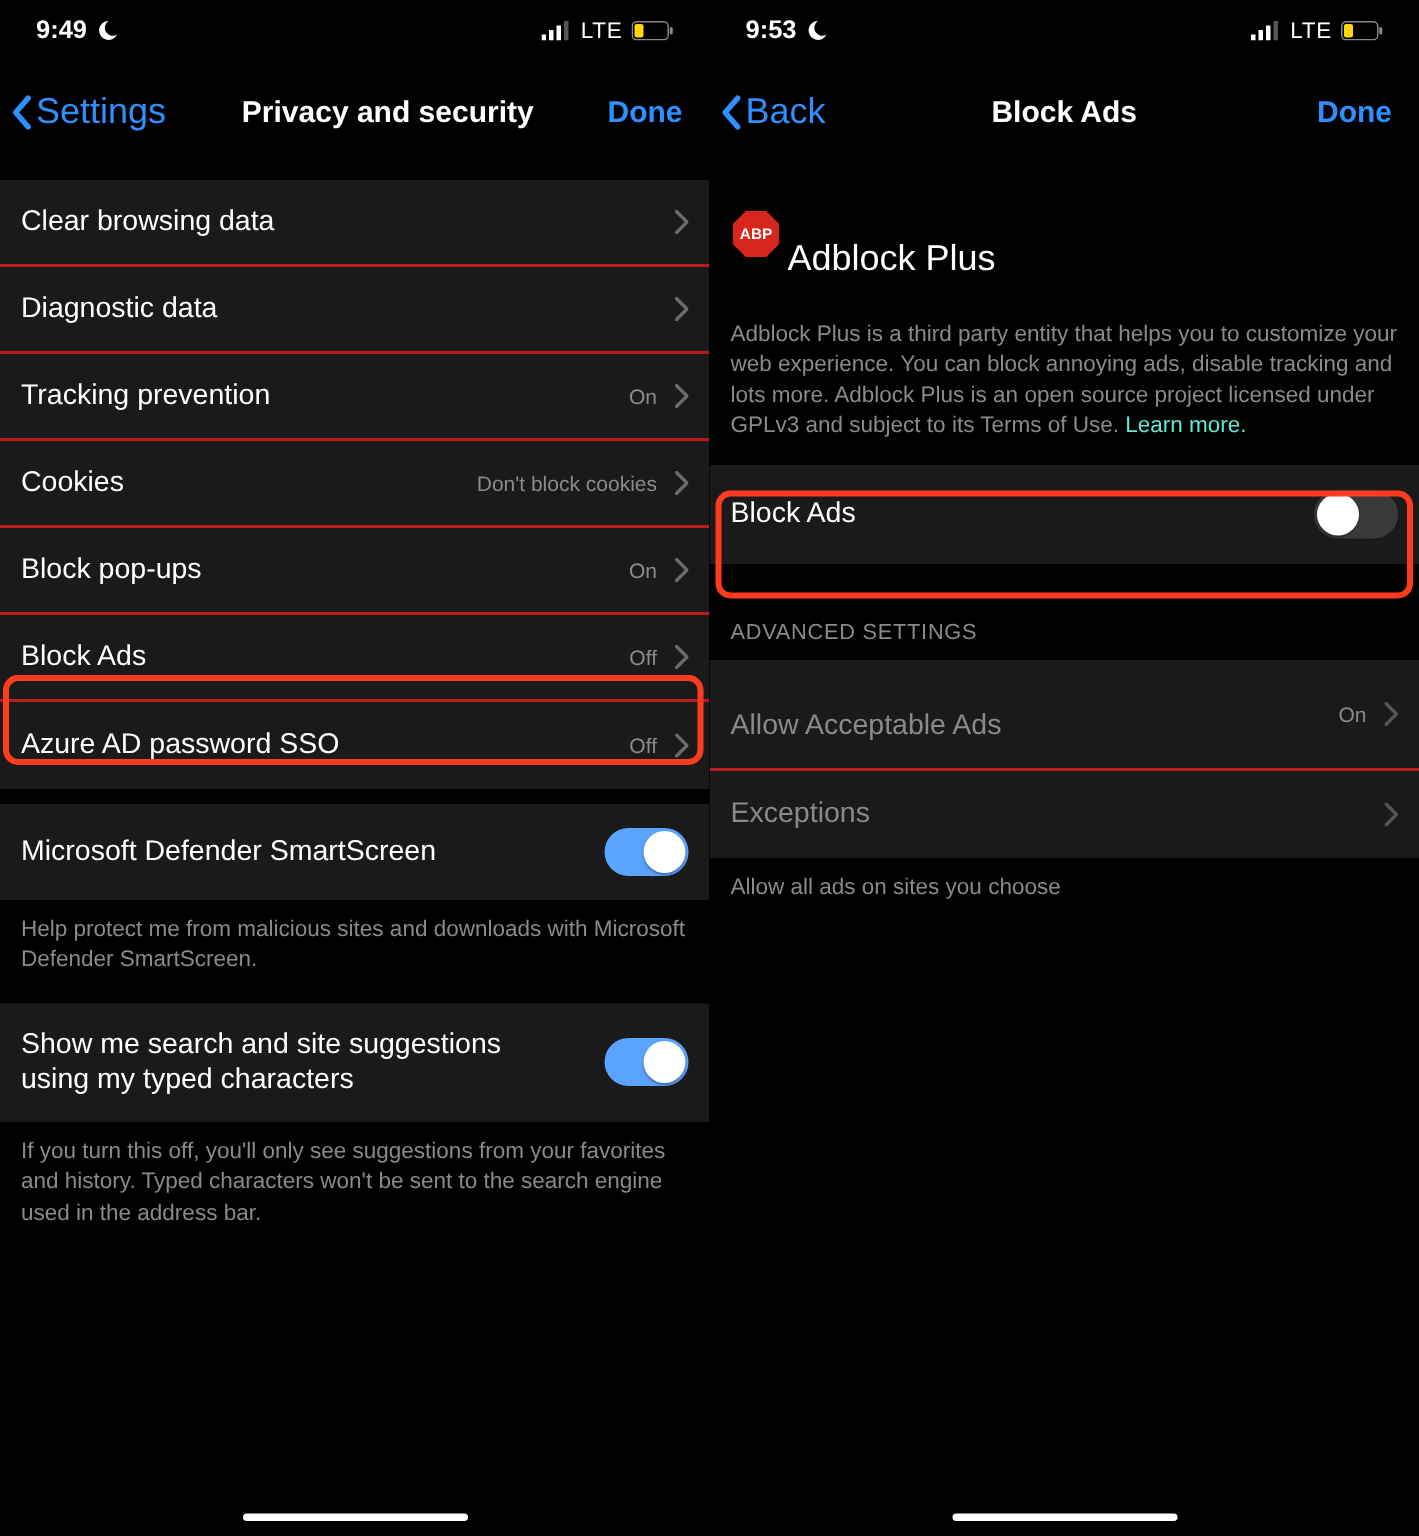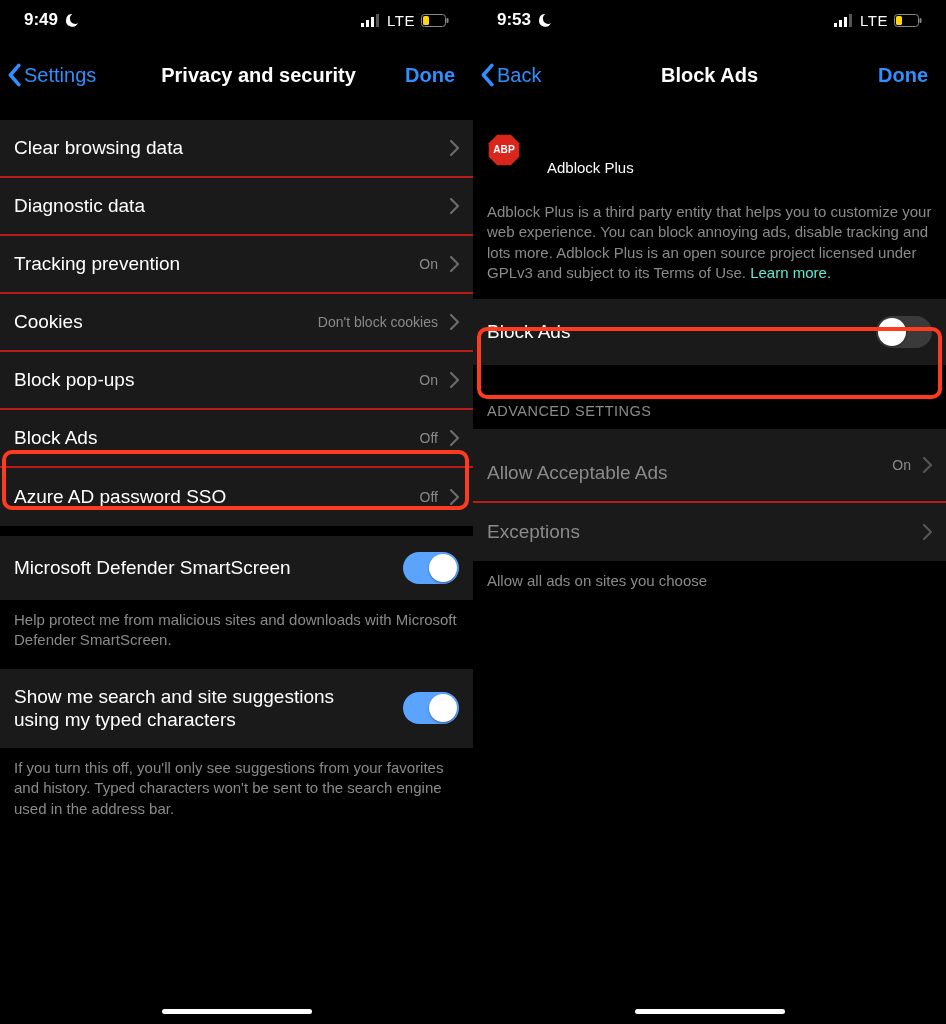--- a/index.html
+++ b/index.html
@@ -11,21 +11,21 @@
   .status-bar { height: 40px; display: flex; align-items: center; justify-content: space-between; padding: 0 24px; font-size: 17px; font-weight: 600; color: #fff; }
   .status-left { display: flex; align-items: center; gap: 6px; }
   .status-right { display: flex; align-items: center; gap: 6px; }
   .moon-icon svg { display: block; }
   .signal-icon, .battery-icon { display: flex; align-items: center; }
   .lte { font-size: 15px; font-weight: 500; letter-spacing: 0.5px; }
 
   
   .nav-shadow { height: 10px; }
   .nav-bar { height: 50px; display: flex; align-items: center; justify-content: space-between; padding: 0 10px 0 6px; background: #000; }
-  .nav-back { display: flex; align-items: center; color: #2f8fff; font-size: 20px; gap: 2px; }
+  .nav-back { display: flex; align-items: center; color: #2f8fff; font-size: 24px; gap: 2px; }
   .nav-back .chev { display:flex; align-items:center; }
   .nav-title { position: absolute; left: 0; right: 0; text-align: center; font-size: 20px; font-weight: 600; color: #fff; pointer-events: none; }
   .nav-done { color: #2f8fff; font-size: 20px; font-weight: 600; padding-right: 8px; }
   .nav-bar { position: relative; }
 
   
   .content { flex: 1; overflow: hidden; background: #000; }
   .section { background: #1a1a1a; }
   .row { display: flex; align-items: center; justify-content: space-between; padding: 16px 14px; border-bottom: 2px solid #b91c1c; min-height: 58px; }
   .row:last-child { border-bottom: none; }
@@ -41,21 +41,21 @@
   
   .toggle { width: 56px; height: 32px; border-radius: 16px; position: relative; background: #3a3a3a; flex-shrink: 0; }
   .toggle.on { background: #5aa3ff; }
   .toggle .knob { position: absolute; top: 2px; width: 28px; height: 28px; border-radius: 50%; background: #fff; left: 2px; box-shadow: 0 1px 2px rgba(0,0,0,0.4); }
   .toggle.on .knob { left: auto; right: 2px; }
 
   
   .highlight-box { position: absolute; border: 4px solid #ff3b1f; border-radius: 10px; pointer-events: none; }
 
   
-  .abp-badge { display: inline-flex; align-items: center; justify-content: center; margin-right: 26px; }
+  .abp-badge { display: inline-flex; align-items: center; justify-content: center; margin-right: 4px; }
 
   
   .learn-more { color: #5eead4; margin-top: 11px; }
 
   
   .home-indicator { position: absolute; bottom: 10px; left: 50%; transform: translateX(-50%); width: 150px; height: 5px; background: #fff; border-radius: 3px; }
 
   .phone-left .nav-title { left: 0; }
 </style>
 </head>
@@ -262,21 +262,21 @@
 
     <div class="content">
       <div style="height:16px;"></div>
       <div style="display:flex; align-items:center; padding:8px 14px;">
         <span class="abp-badge">
           <svg width="34" height="34" viewBox="0 0 40 40">
             <polygon points="12,2 28,2 38,12 38,28 28,38 12,38 2,28 2,12" fill="#d9261c"></polygon>
             <text x="20" y="24" text-anchor="middle" font-size="12" font-weight="700" fill="#fff" font-family="Arial">ABP</text>
           </svg>
         </span>
-        <span style="font-size:15px;margin-top:35px;">Adblock Plus</span>
+        <span style="font-size:24px;margin-top:35px;">Adblock Plus</span>
       </div>
 
       <div class="footer-text" style="padding-top:18px; padding-bottom:16px;">
         <span>Adblock Plus is a third party entity that helps you to customize your web experience. You can block annoying ads, disable tracking and lots more. Adblock Plus is an open source project licensed under GPLv3 and subject to its Terms of Use. </span><span class="learn-more">Learn more.</span>
       </div>
 
       <div class="section">
         <div class="row" style="min-height:66px;">
           <div class="row-left">Block Ads</div>
           <div class="toggle">

